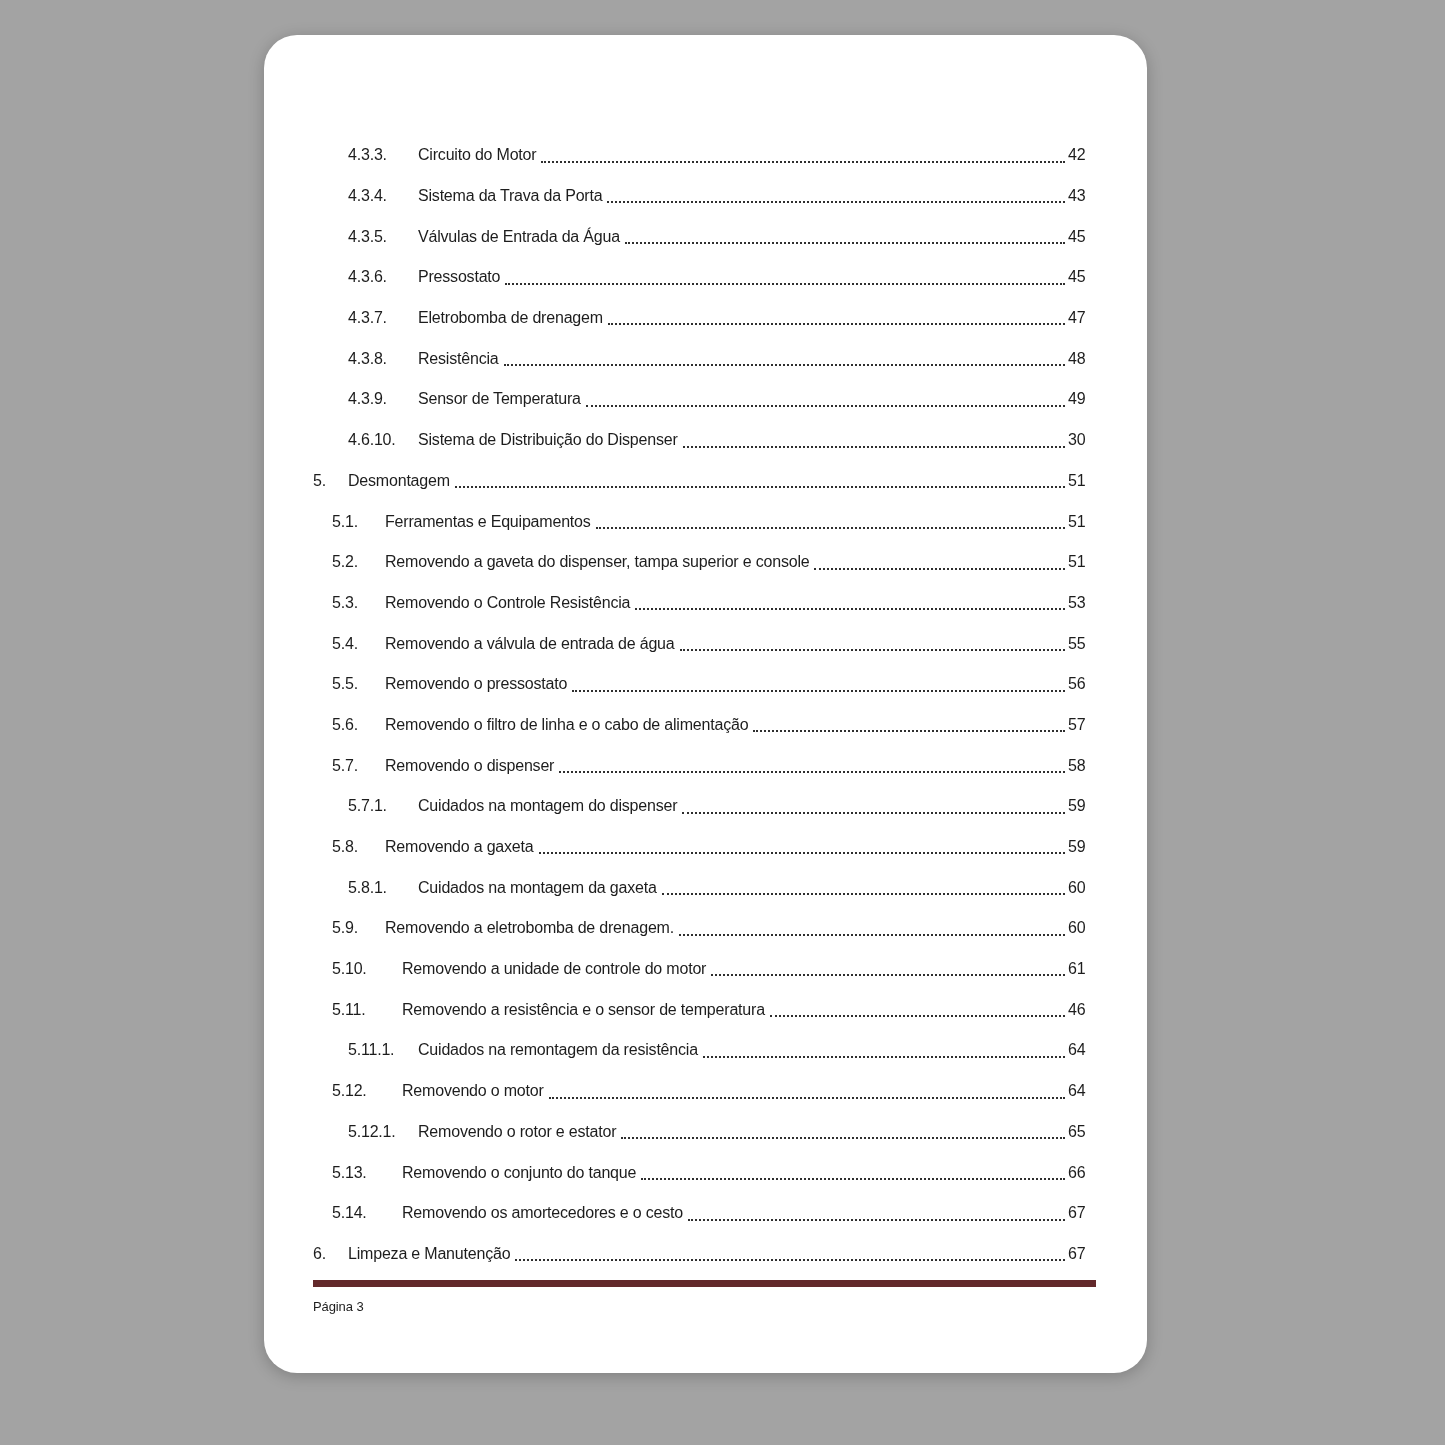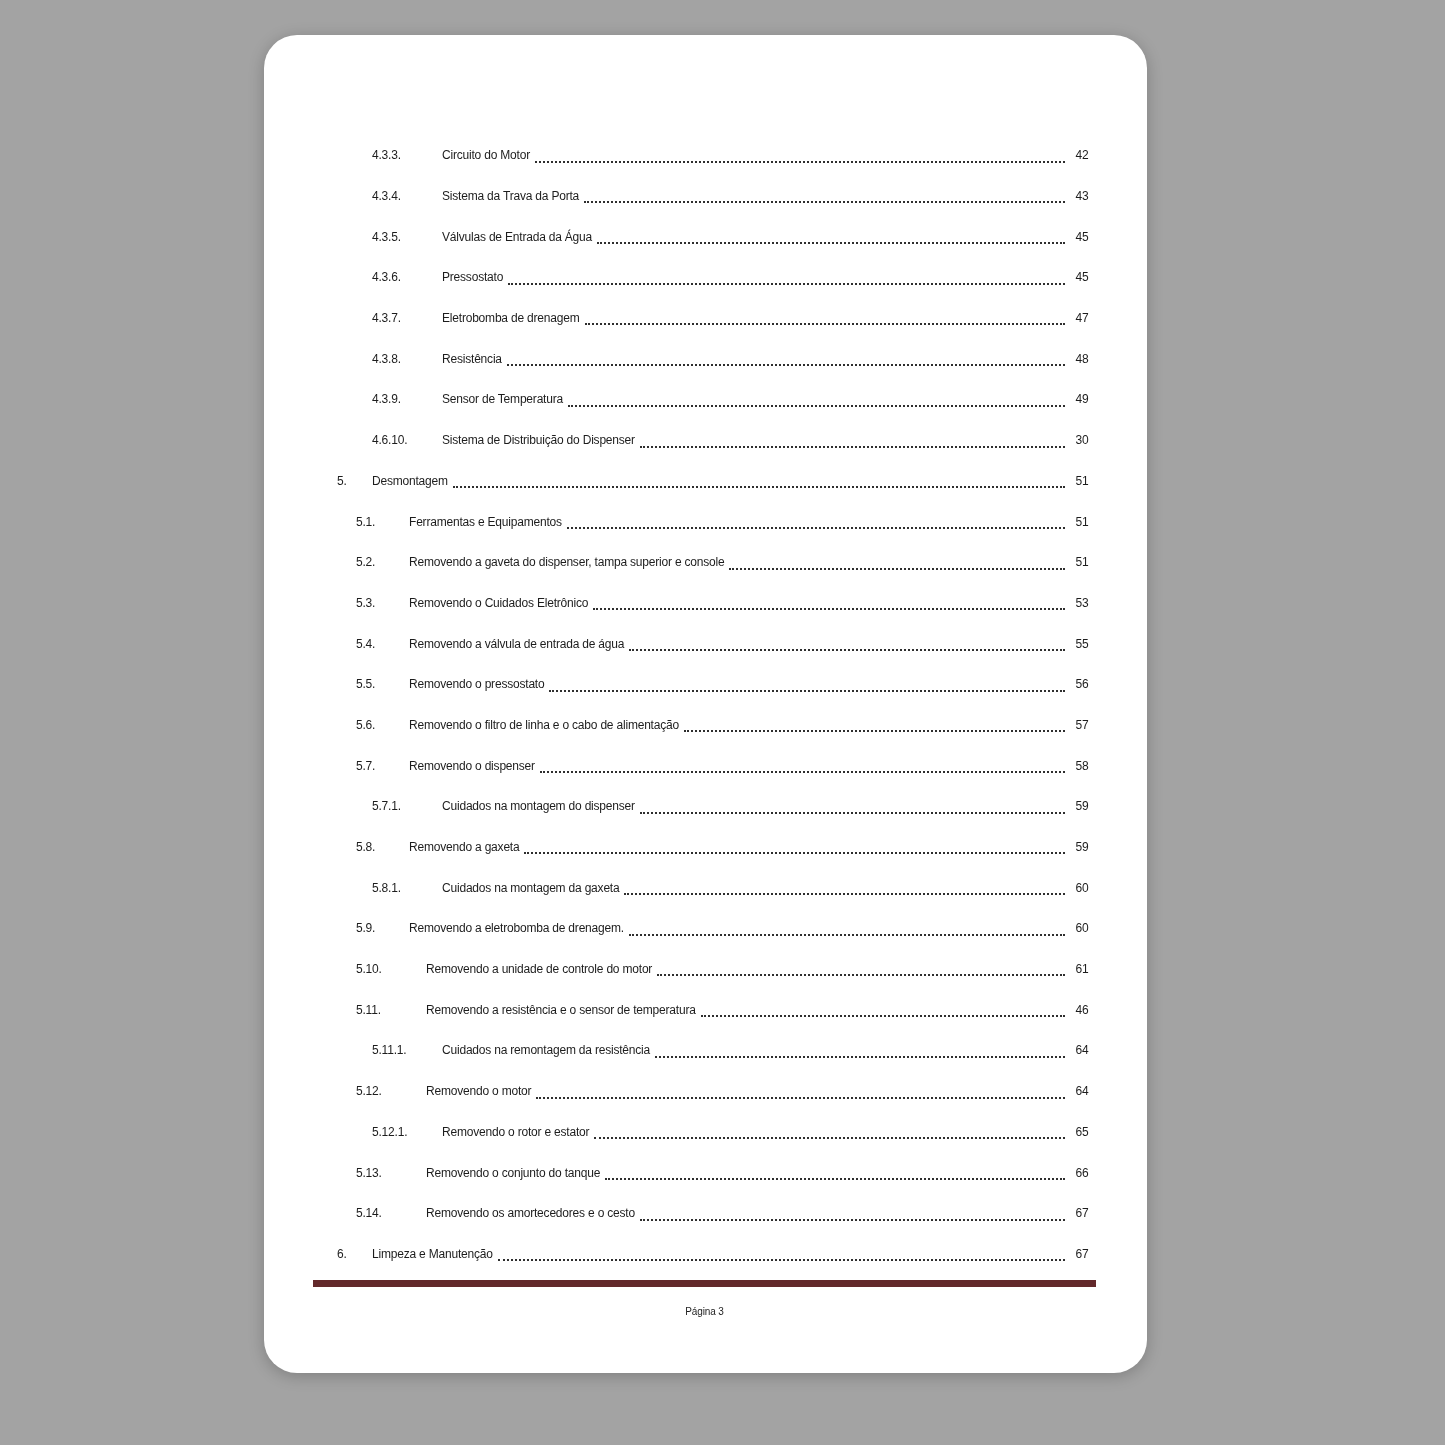--- a/index.html
+++ b/index.html
@@ -24,56 +24,55 @@
     background:var(--page-bg);
     border-radius:33px;
     box-shadow:0 3px 16px rgba(0,0,0,0.22);
     padding:100px 51px 0 49px;
   }
   .toc{width:100%;}
   .toc-row{
     height:40.7px;
     display:flex;
     align-items:center;
-    font-size:12px;
+    font-size:16px;
     letter-spacing:-0.2px;
     white-space:nowrap;
-    margin-left:24px;
   }
   .toc-row .num{flex:0 0 auto;}
   .lvl1{padding-left:0;}
   .lvl1 .num{min-width:35px;}
   .lvl2{padding-left:19px;}
   .lvl2 .num{min-width:53px;}
   .lvl2.wide-num .num{min-width:70px;}
   .lvl3{padding-left:35px;}
   .lvl3 .num{min-width:70px;}
   .leader{
     flex:1 1 auto;
     align-self:flex-end;
     margin:0 3px 13px 5px;
     border-bottom:2px dotted #2e2e2e;
     min-width:20px;
   }
   .pg{
     flex:0 0 auto;
     min-width:28px;
-    text-align:center;
+    text-align:left;
   }
   .footer-rule{
     margin-top:6px;
     height:2px;
     background:var(--rule-gap);
     border-top:5px solid var(--rule-color);
     border-bottom:2px solid var(--rule-color);
   }
   .footer-label{
-    margin-top:19px;
-    text-align:center;
-    font-size:10px;
+    margin-top:12px;
+    text-align:left;
+    font-size:13px;
     letter-spacing:-0.1px;
   }
 </style>
 </head>
 <body>
 
 <div class="page">
   <div class="toc" id="toc">
       <div class="toc-row lvl3">
         <span class="num">4.3.3.</span>
@@ -136,21 +135,21 @@
         <span class="pg">51</span>
       </div>
       <div class="toc-row lvl2">
         <span class="num">5.2.</span>
         <span class="title">Removendo a gaveta do dispenser, tampa superior e console</span>
         <span class="leader"></span>
         <span class="pg">51</span>
       </div>
       <div class="toc-row lvl2">
         <span class="num">5.3.</span>
-        <span class="title">Removendo o Cuidados Eletrônico</span>
+        <span class="title">Removendo o Controle Resistência</span>
         <span class="leader"></span>
         <span class="pg">53</span>
       </div>
       <div class="toc-row lvl2">
         <span class="num">5.4.</span>
         <span class="title">Removendo a válvula de entrada de água</span>
         <span class="leader"></span>
         <span class="pg">55</span>
       </div>
       <div class="toc-row lvl2">

